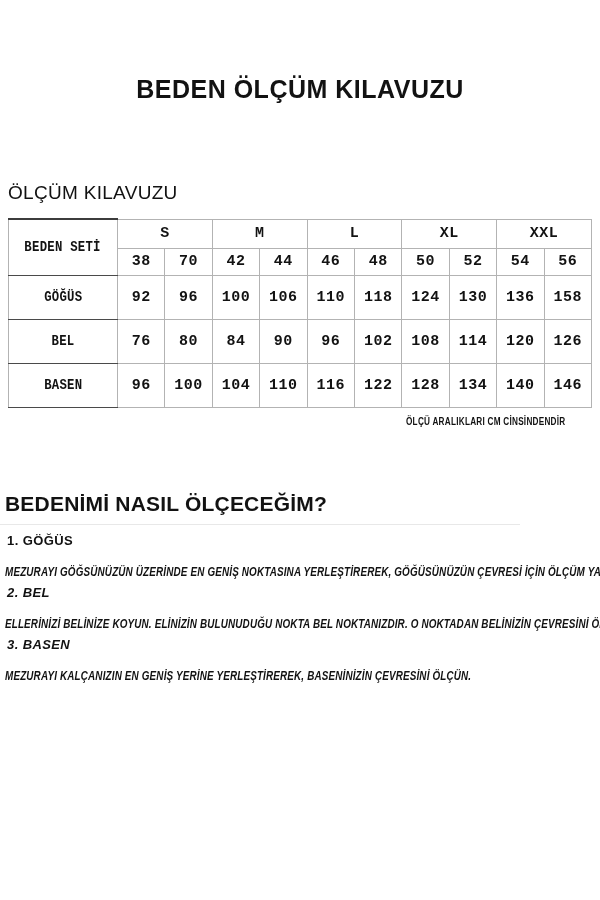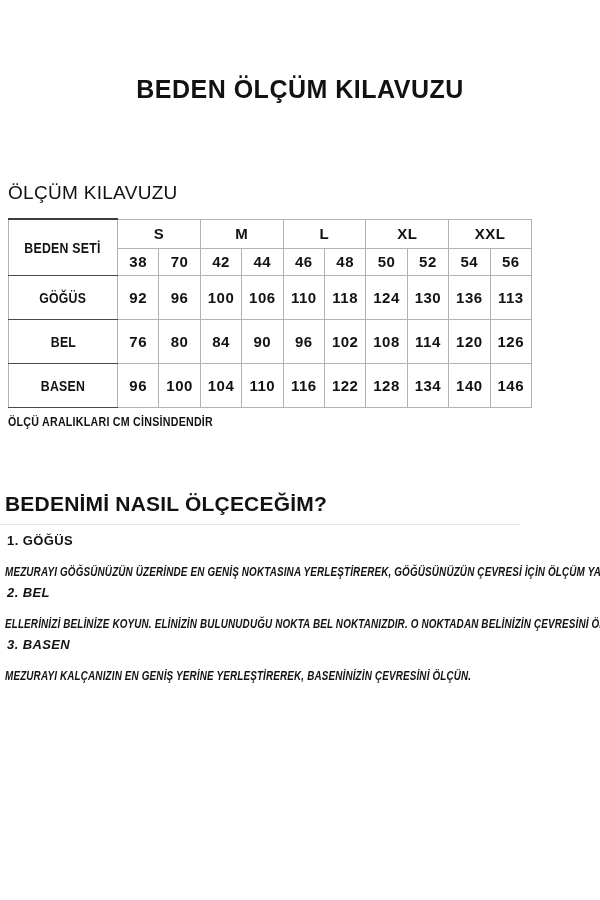--- a/index.html
+++ b/index.html
@@ -20,23 +20,24 @@
   }
   .section-title {
     margin:80px 8px 0 8px;
     font-size:19px;
     font-weight:normal;
     line-height:20px;
     letter-spacing:0.3px;
   }
   table.size-table {
     margin:15px 0 0 8px;
-    width:524px;
+    width:584px;
     border-collapse:collapse;
     table-layout:fixed;
+    font-family:Liberation Mono, monospace;
   }
   .size-table th, .size-table td {
     border:1px solid #b3b3b3;
     text-align:center;
     vertical-align:middle;
     padding:0;
     font-weight:bold;
   }
   .size-table col.label-col { width:109px; }
   .size-table tr.group-row th { height:28px; font-size:15px; letter-spacing:0.5px; }
@@ -53,23 +54,24 @@
     font-size:15px;
   }
   .cond {
     display:inline-block;
     transform:scaleX(0.82);
     white-space:nowrap;
     letter-spacing:0.3px;
   }
   .table-note {
     margin:7px 0 0 8px;
-    font-size:13px;
+    font-size:10px;
     font-weight:bold;
     line-height:13px;
+    text-align:right;
   }
   .table-note .cond { transform-origin:0 50%; }
   .howto-title-wrap {
     margin-top:64px;
     width:520px;
     border-bottom:1px solid #e8e8e8;
     padding:0 0 9px 5px;
     box-sizing:border-box;
   }
   .howto-title {
@@ -148,21 +150,21 @@
       <td class="row-label"><span class="cond">GÖĞÜS</span></td>
       <td class="num">92</td>
       <td class="num">96</td>
       <td class="num">100</td>
       <td class="num">106</td>
       <td class="num">110</td>
       <td class="num">118</td>
       <td class="num">124</td>
       <td class="num">130</td>
       <td class="num">136</td>
-      <td class="num">113</td>
+      <td class="num">158</td>
     </tr>
     <tr>
       <td class="row-label"><span class="cond">BEL</span></td>
       <td class="num">76</td>
       <td class="num">80</td>
       <td class="num">84</td>
       <td class="num">90</td>
       <td class="num">96</td>
       <td class="num">102</td>
       <td class="num">108</td>

